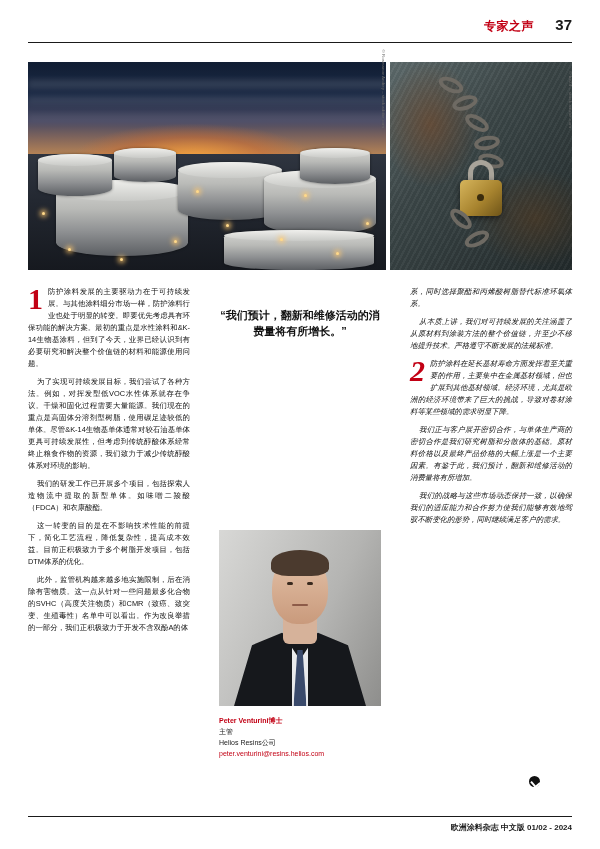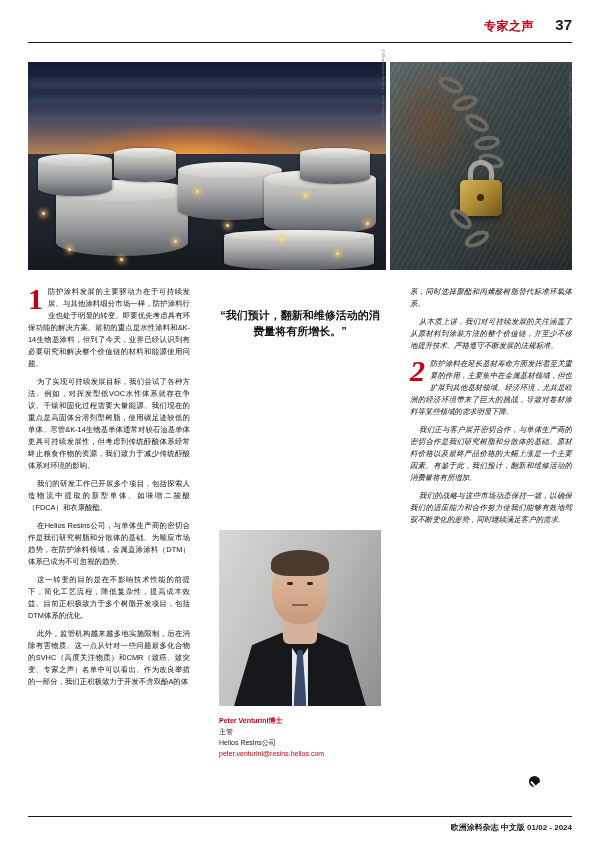--- a/index.html
+++ b/index.html
@@ -359,23 +359,22 @@
   <div class="photo-credit">© bit24 – stock.adobe.com</div>
   <div class="photo-credit-main">© Rosmanov Andrey – stock.adobe.com</div>
 </div>
 
 <div class="cols">
 
   <div class="col col1">
     <p class="first-para"><span class="dropcap">1</span><span>防护涂料发展的主要驱动力在于可持续发展。与其他涂料细分市场一样，防护涂料行业也处于明显的转变。即要优先考虑具有环保功能的解决方案。最初的重点是水性涂料和&amp;K-14生物基涂料，但到了今天，业界已经认识到有必要研究和解决整个价值链的材料和能源使用问题。</span></p>
     <p>为了实现可持续发展目标，我们尝试了各种方法。例如，对挥发型低VOC水性体系就存在争议。干燥和固化过程需要大量能源。我们现在的重点是高固体分溶剂型树脂，使用碳足迹较低的单体。尽管&amp;K-14生物基单体通常对较石油基单体更具可持续发展性，但考虑到传统醇酸体系经常终止粮食作物的资源，我们致力于减少传统醇酸体系对环境的影响。</p>
     <p>我们的研发工作已开展多个项目，包括探索人造物流中提取的新型单体。如味噌二羧酸（FDCA）和衣康酸酯。</p>
-    <p>在Helios Resins公司，与单体生产商的密切合作是我们研究树脂和分散体的基础。为顺应市场趋势，在防护涂料领域，金属直涂涂料（DTM）体系已成为不可忽视的趋势。</p>
     <p>这一转变的目的是在不影响技术性能的前提下，简化工艺流程，降低复杂性，提高成本效益。目前正积极致力于多个树脂开发项目，包括DTM体系的优化。</p>
-    <p>此外，监管机构越来越多地实施限制，后在消除有害物质。这一点从针对一些问题最多化合物的SVHC（高度关注物质）和CMR（致癌、致突变、专家之声）名单中可以看出。作为改良举措的一部分，我们正积极致力于开发不含双酚A的体</p>
+    <p>此外，监管机构越来越多地实施限制，后在消除有害物质。这一点从针对一些问题最多化合物的SVHC（高度关注物质）和CMR（致癌、致突变、生殖毒性）名单中可以看出。作为改良举措的一部分，我们正积极致力于开发不含双酚A的体</p>
   </div>
 
   <div class="pullquote">“我们预计，翻新和维修活动的消费量将有所增长。”</div>
 
   <div class="portrait">
     <div class="p-bg"></div>
     <div class="p-suit"></div>
     <div class="p-shirt"></div>
     <div class="p-tie"></div>
     <div class="p-neck"></div>

